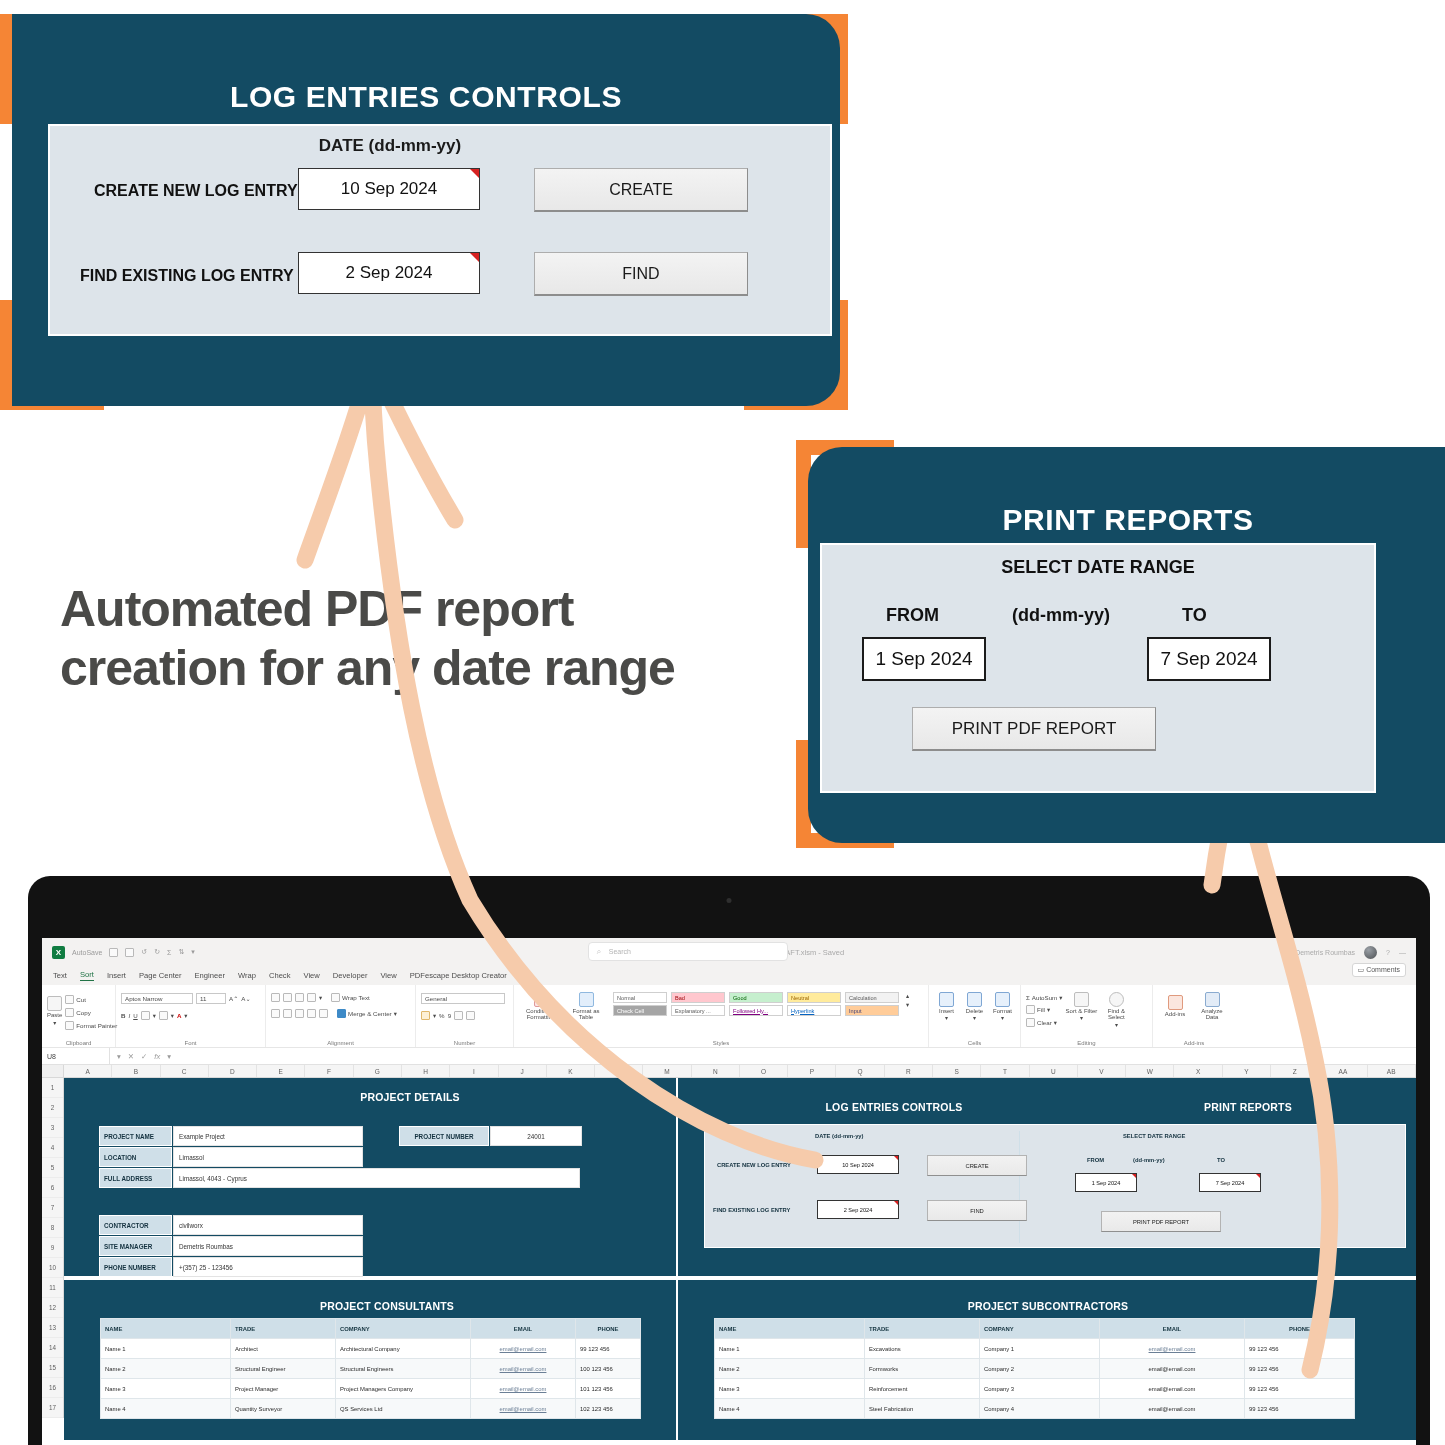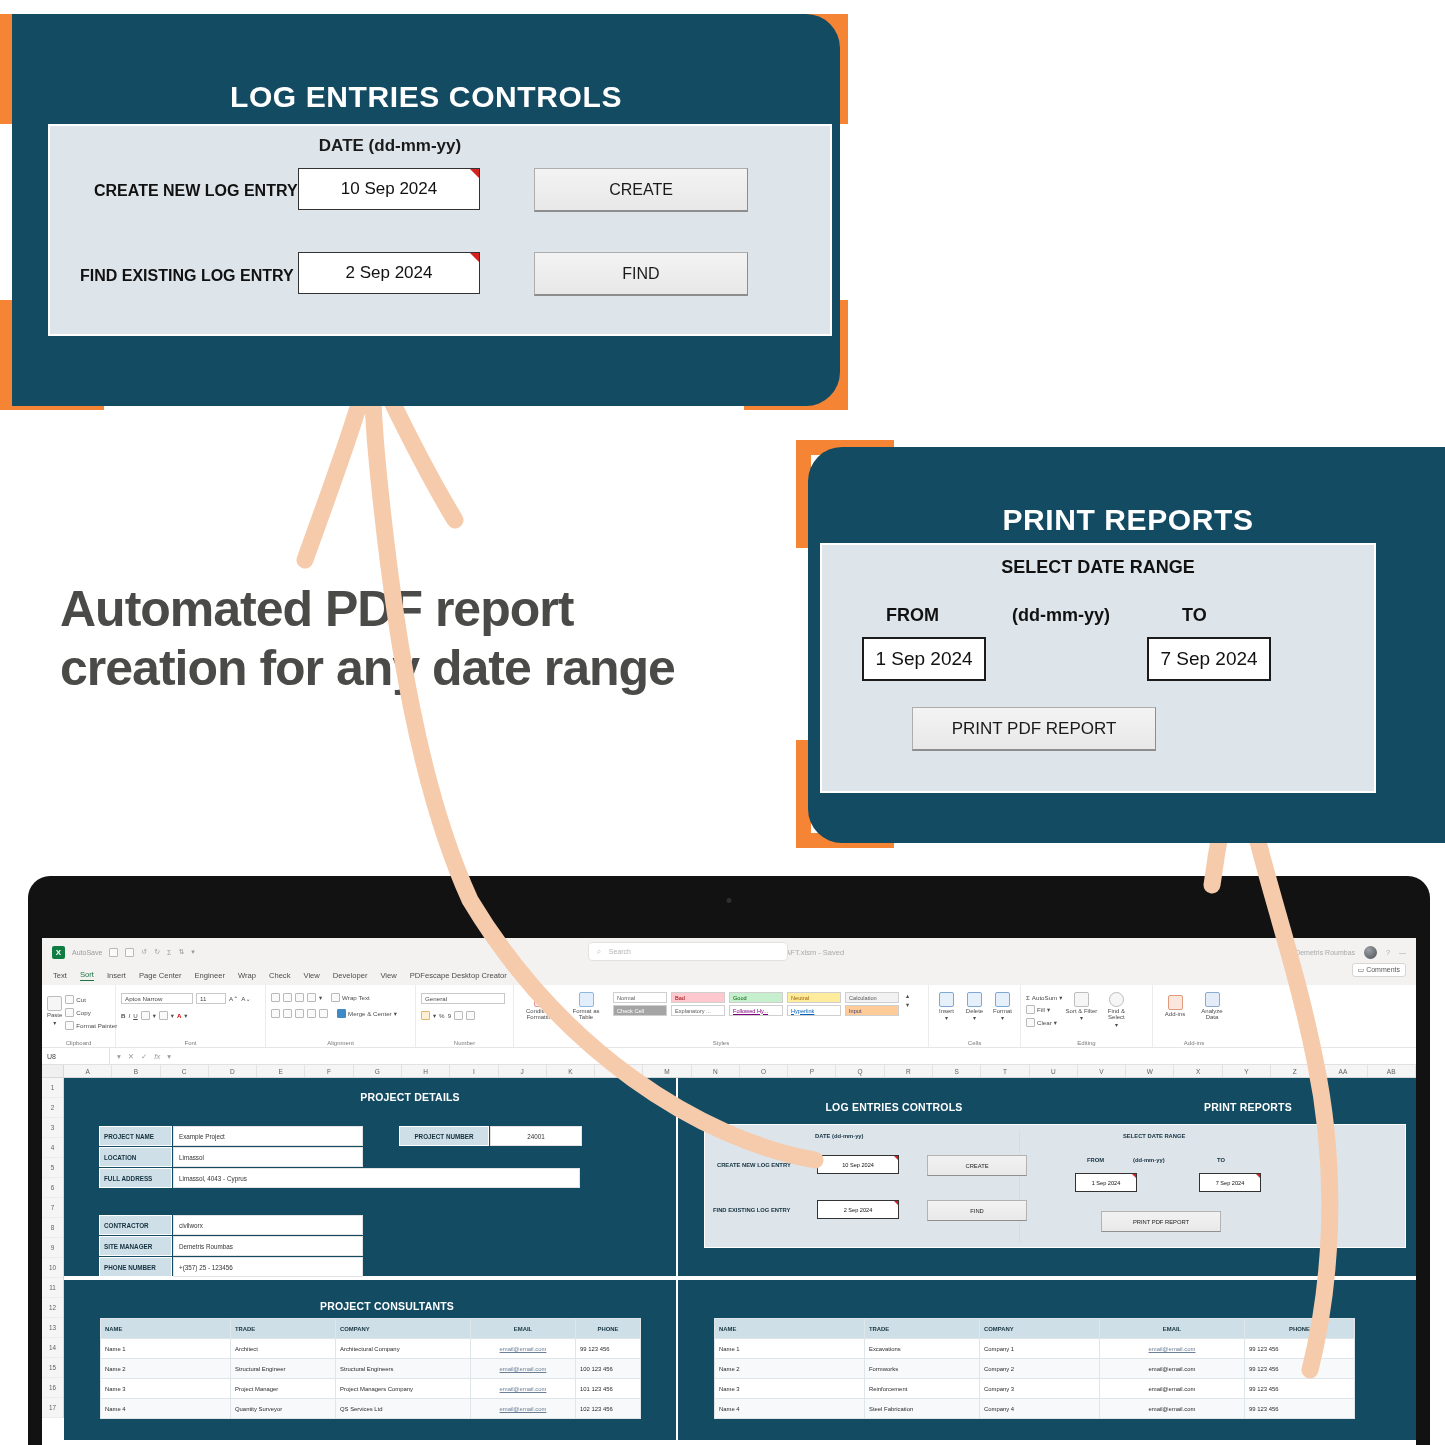--- a/index.html
+++ b/index.html
@@ -555,20 +555,21 @@
               <div class="mini-lbl" style="left:512px; top:32px;">TO</div>
               <div class="mini-date" style="left:370px; top:48px; width:62px; height:19px;">1 Sep 2024</div>
               <div class="mini-date" style="left:494px; top:48px; width:62px; height:19px;">7 Sep 2024</div>
               <div class="mini-btn" style="left:396px; top:86px; width:120px; height:21px;">PRINT PDF REPORT</div>
             </div>
 
             <div class="tealblock" style="left:0; top:202px; width:612px; height:160px;"></div>
             <div class="tealblock" style="left:614px; top:202px; width:740px; height:160px;"></div>
 
             <div class="sec-title" style="left:0; top:222px; width:612px;margin-left:17px;">PROJECT CONSULTANTS</div>
+            <div class="sec-title" style="left:614px; top:222px; width:740px;">PROJECT SUBCONTRACTORS</div>
 
             <table class="xt" id="tbl-consultants" style="left:36px; top:240px; width:540px;">
                 <thead>
                   <tr>
                     <th style="width: 130px;">NAME</th>
                     <th style="width: 105px;">TRADE</th>
                     <th style="width: 135px;">COMPANY</th>
                     <th class="ctr" style="width: 105px;">EMAIL</th>
                     <th class="ctr" style="width: 65px;">PHONE</th>
                   </tr>

